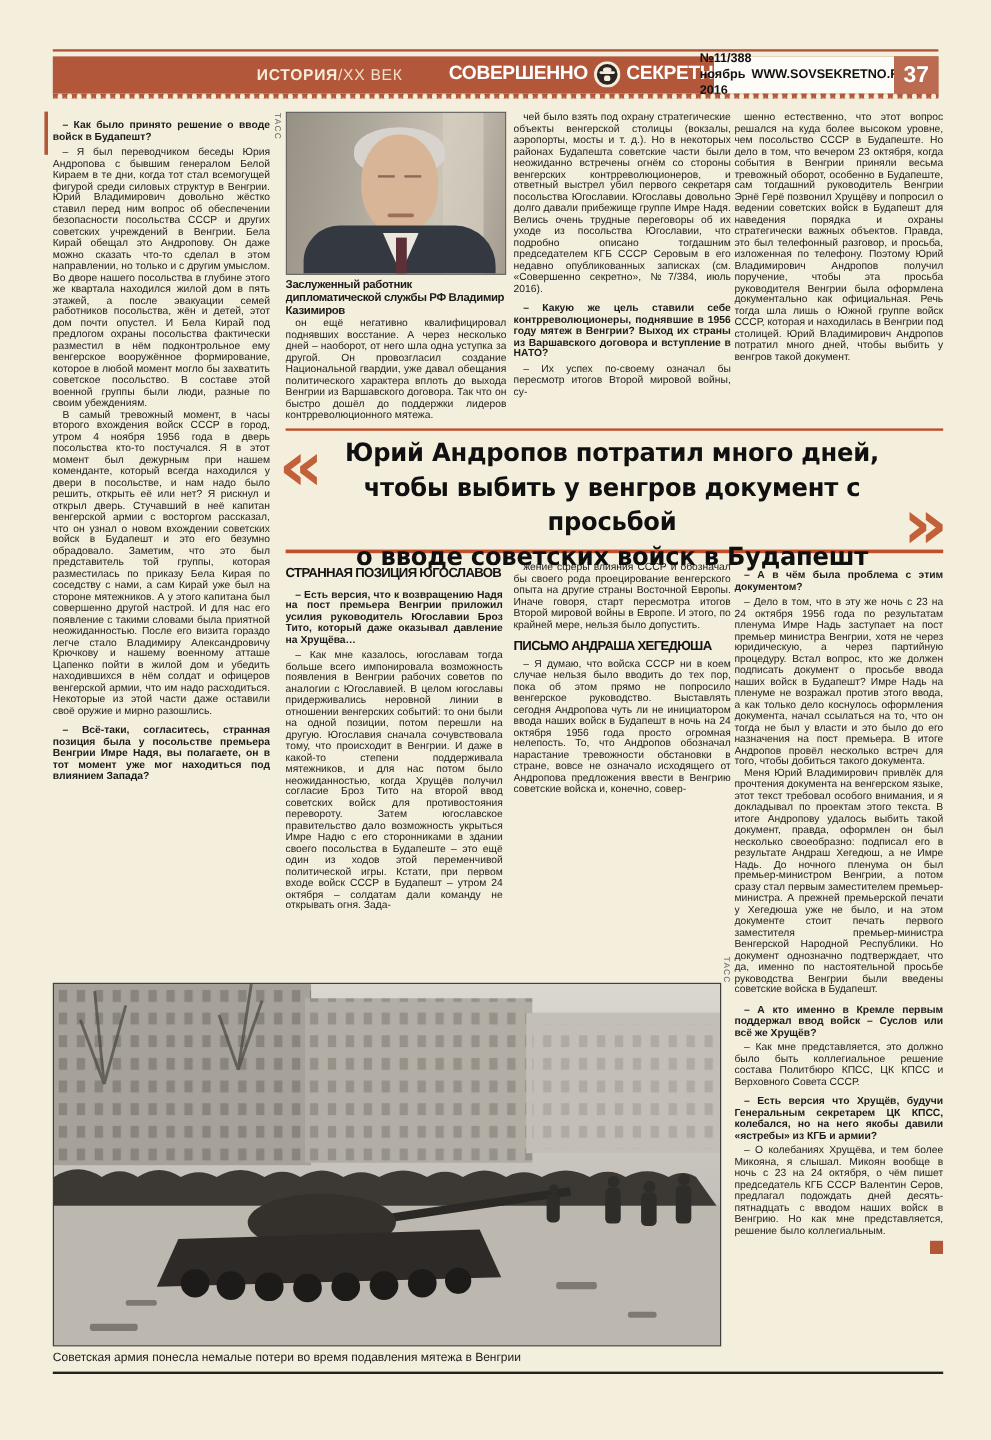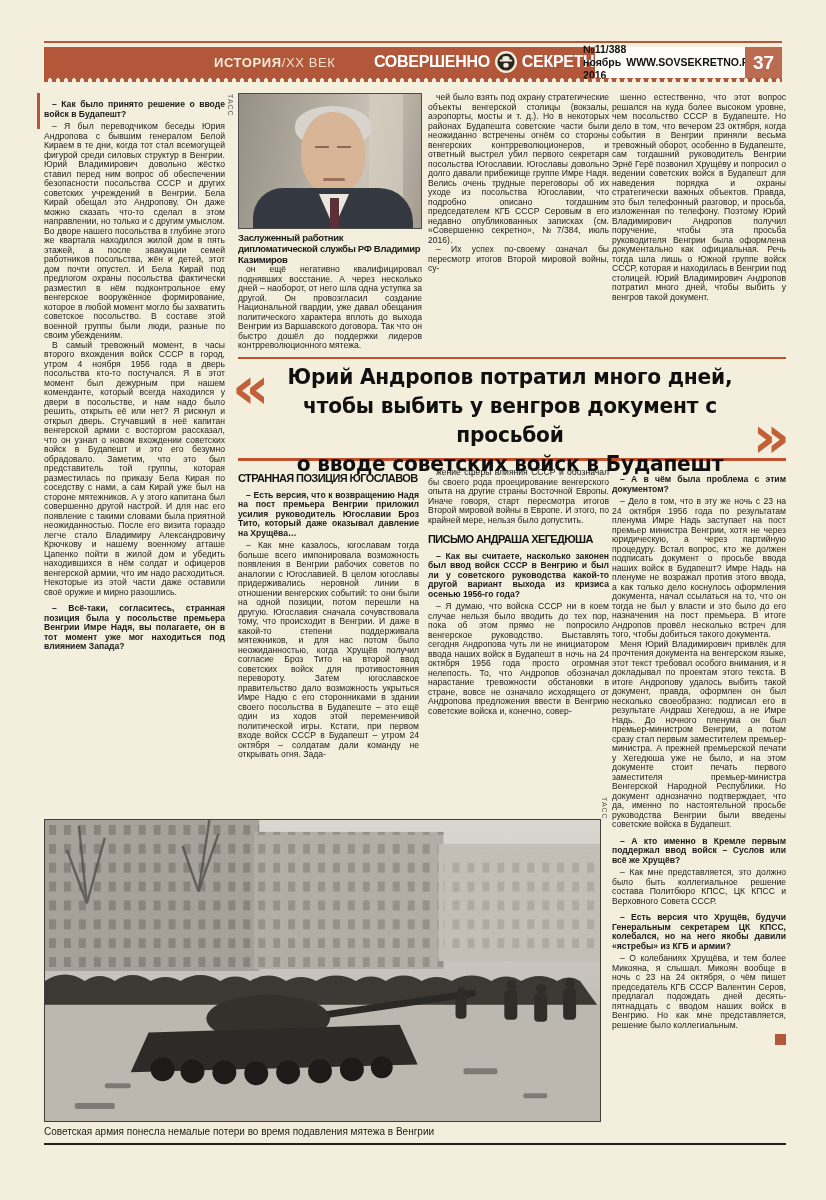--- a/index.html
+++ b/index.html
@@ -135,20 +135,21 @@
       <div class="pt-shirt"></div>
       <div class="pt-tie"></div>
     </div>
     <div class="caption-top">Заслуженный работник дипломатической службы РФ Владимир Казимиров</div>
     <p>он ещё негативно квалифицировал поднявших восстание. А через несколько дней – наоборот, от него шла одна уступка за другой. Он провозгласил создание Национальной гвардии, уже давал обещания политического характера вплоть до выхода Венгрии из Варшавского договора. Так что он быстро дошёл до поддержки лидеров контрреволюционного мятежа.</p>
   </div>
   <div class="credit credit-top">ТАСС</div>
 
   <div class="col c3a">
     <p>чей было взять под охрану стратегические объекты венгерской столицы (вокзалы, аэропорты, мосты и т. д.). Но в некоторых районах Будапешта советские части были неожиданно встречены огнём со стороны венгерских контрреволюционеров, и ответный выстрел убил первого секретаря посольства Югославии. Югославы довольно долго давали прибежище группе Имре Надя. Велись очень трудные переговоры об их уходе из посольства Югославии, что подробно описано тогдашним председателем КГБ СССР Серовым в его недавно опубликованных записках (см. «Совершенно секретно», №7/384, июль 2016).</p>
+    <p class="q">– Какую же цель ставили себе контрреволюционеры, поднявшие в 1956 году мятеж в Венгрии? Выход их страны из Варшавского договора и вступление в НАТО?</p>
     <p>– Их успех по-своему означал бы пересмотр итогов Второй мировой войны, су-</p>
   </div>
 
   <div class="col c4a">
     <p>шенно естественно, что этот вопрос решался на куда более высоком уровне, чем посольство СССР в Будапеште. Но дело в том, что вечером 23 октября, когда события в Венгрии приняли весьма тревожный оборот, особенно в Будапеште, сам тогдашний руководитель Венгрии Эрнё Герё позвонил Хрущёву и попросил о ведении советских войск в Будапешт для наведения порядка и охраны стратегически важных объектов. Правда, это был телефонный разговор, и просьба, изложенная по телефону. Поэтому Юрий Владимирович Андропов получил поручение, чтобы эта просьба руководителя Венгрии была оформлена документально как официальная. Речь тогда шла лишь о Южной группе войск СССР, которая и находилась в Венгрии под столицей. Юрий Владимирович Андропов потратил много дней, чтобы выбить у венгров такой документ.</p>
   </div>
 
   <div class="quote">
     <span class="qmark open">«</span>
     <div class="quote-text">
@@ -161,21 +162,20 @@
 
   <div class="col c2b">
     <div class="subhead">СТРАННАЯ ПОЗИЦИЯ ЮГОСЛАВОВ</div>
     <p class="q">– Есть версия, что к возвращению Надя на пост премьера Венгрии приложил усилия руководитель Югославии Броз Тито, который даже оказывал давление на Хрущёва…</p>
     <p>– Как мне казалось, югославам тогда больше всего импонировала возможность появления в Венгрии рабочих советов по аналогии с Югославией. В целом югославы придерживались неровной линии в отношении венгерских событий: то они были на одной позиции, потом перешли на другую. Югославия сначала сочувствовала тому, что происходит в Венгрии. И даже в какой-то степени поддерживала мятежников, и для нас потом было неожиданностью, когда Хрущёв получил согласие Броз Тито на второй ввод советских войск для противостояния перевороту. Затем югославское правительство дало возможность укрыться Имре Надю с его сторонниками в здании своего посольства в Будапеште – это ещё один из ходов этой переменчивой политической игры. Кстати, при первом входе войск СССР в Будапешт – утром 24 октября – солдатам дали команду не открывать огня. Зада-</p>
   </div>
 
   <div class="col c3b">
     <p>жение сферы влияния СССР и обозначал бы своего рода проецирование венгерского опыта на другие страны Восточной Европы. Иначе говоря, старт пересмотра итогов Второй мировой войны в Европе. И этого, по крайней мере, нельзя было допустить.</p>
     <div class="subhead">ПИСЬМО АНДРАША ХЕГЕДЮША</div>
-    <p class="q">– Как вы считаете, насколько законен был ввод войск СССР в Венгрию и был ли у советского руководства какой-то другой вариант выхода из кризиса осенью 1956-го года?</p>
     <p>– Я думаю, что войска СССР ни в коем случае нельзя было вводить до тех пор, пока об этом прямо не попросило венгерское руководство. Выставлять сегодня Андропова чуть ли не инициатором ввода наших войск в Будапешт в ночь на 24 октября 1956 года просто огромная нелепость. То, что Андропов обозначал нарастание тревожности обстановки в стране, вовсе не означало исходящего от Андропова предложения ввести в Венгрию советские войска и, конечно, совер-</p>
   </div>
 
   <div class="col c4b">
     <p class="q">– А в чём была проблема с этим документом?</p>
     <p>– Дело в том, что в эту же ночь с 23 на 24 октября 1956 года по результатам пленума Имре Надь заступает на пост премьер министра Венгрии, хотя не через юридическую, а через партийную процедуру. Встал вопрос, кто же должен подписать документ о просьбе ввода наших войск в Будапешт? Имре Надь на пленуме не возражал против этого ввода, а как только дело коснулось оформления документа, начал ссылаться на то, что он тогда не был у власти и это было до его назначения на пост премьера. В итоге Андропов провёл несколько встреч для того, чтобы добиться такого документа.</p>
     <p>Меня Юрий Владимирович привлёк для прочтения документа на венгерском языке, этот текст требовал особого внимания, и я докладывал по проектам этого текста. В итоге Андропову удалось выбить такой документ, правда, оформлен он был несколько своеобразно: подписал его в результате Андраш Хегедюш, а не Имре Надь. До ночного пленума он был премьер-министром Венгрии, а потом сразу стал первым заместителем премьер-министра. А прежней премьерской печати у Хегедюша уже не было, и на этом документе стоит печать первого заместителя премьер-министра Венгерской Народной Республики. Но документ однозначно подтверждает, что да, именно по настоятельной просьбе руководства Венгрии были введены советские войска в Будапешт.</p>
     <p class="q">– А кто именно в Кремле первым поддержал ввод войск – Суслов или всё же Хрущёв?</p>
     <p>– Как мне представляется, это должно было быть коллегиальное решение состава Политбюро КПСС, ЦК КПСС и Верховного Совета СССР.</p>
     <p class="q">– Есть версия что Хрущёв, будучи Генеральным секретарем ЦК КПСС, колебался, но на него якобы давили «ястребы» из КГБ и армии?</p>

